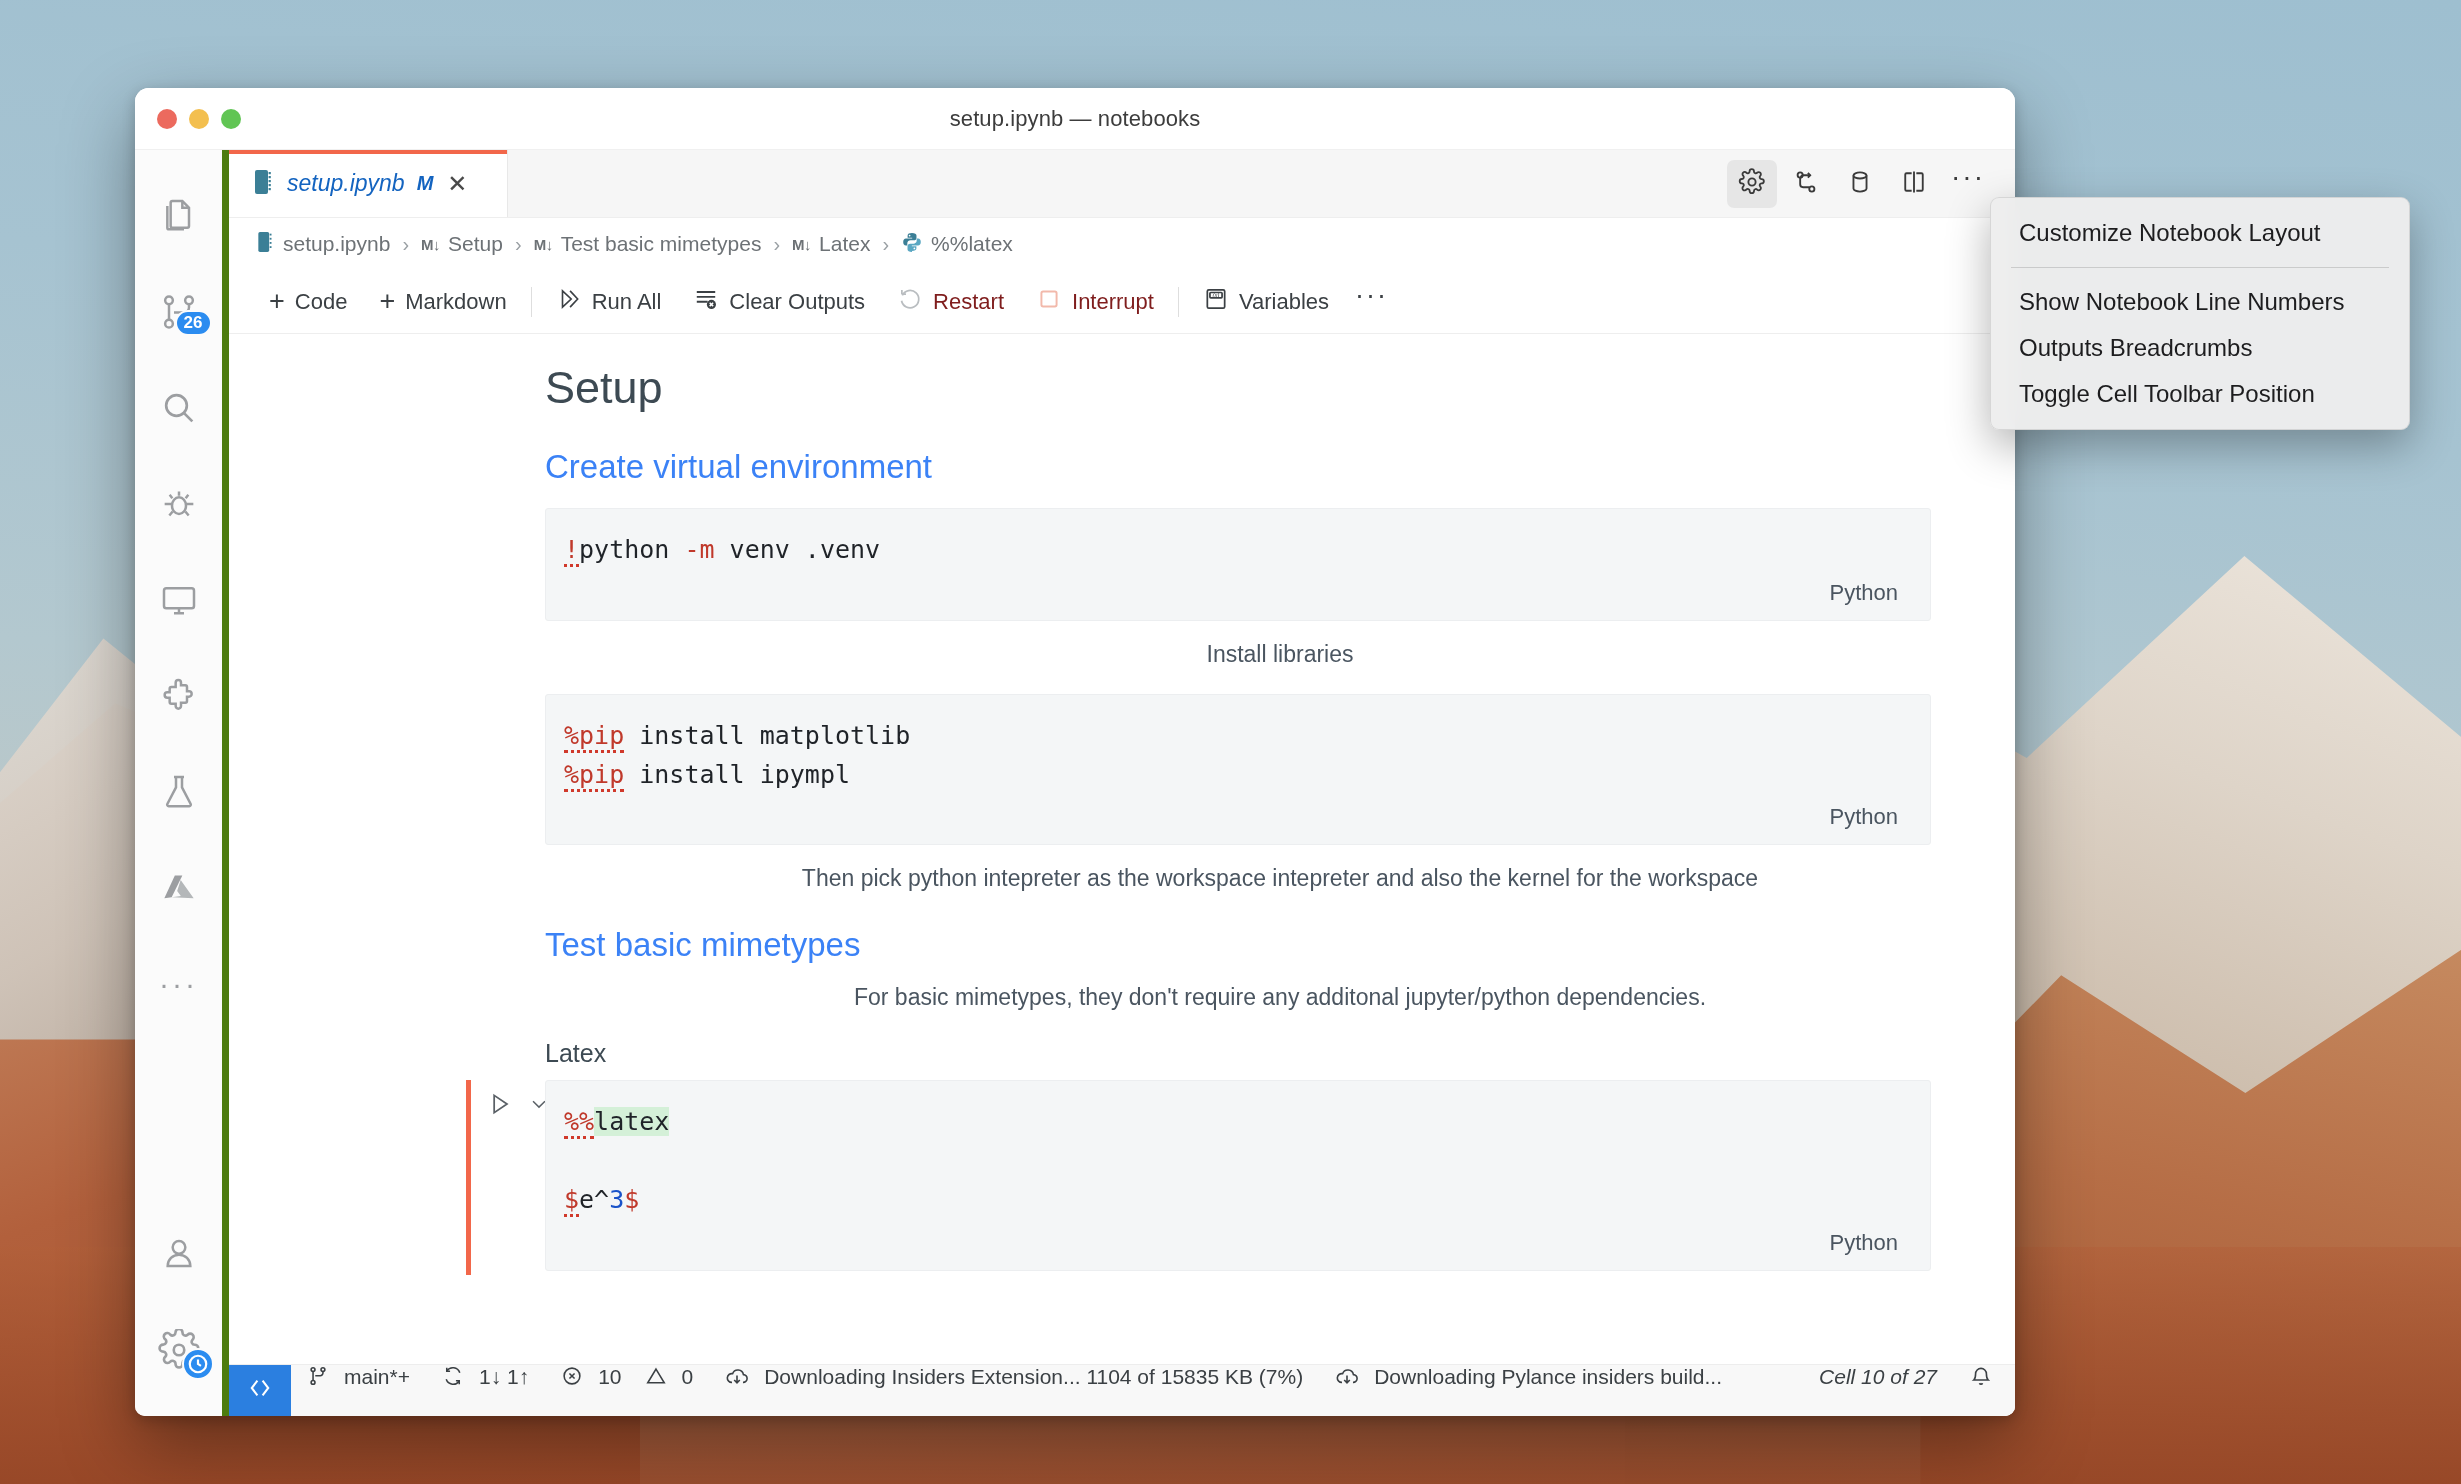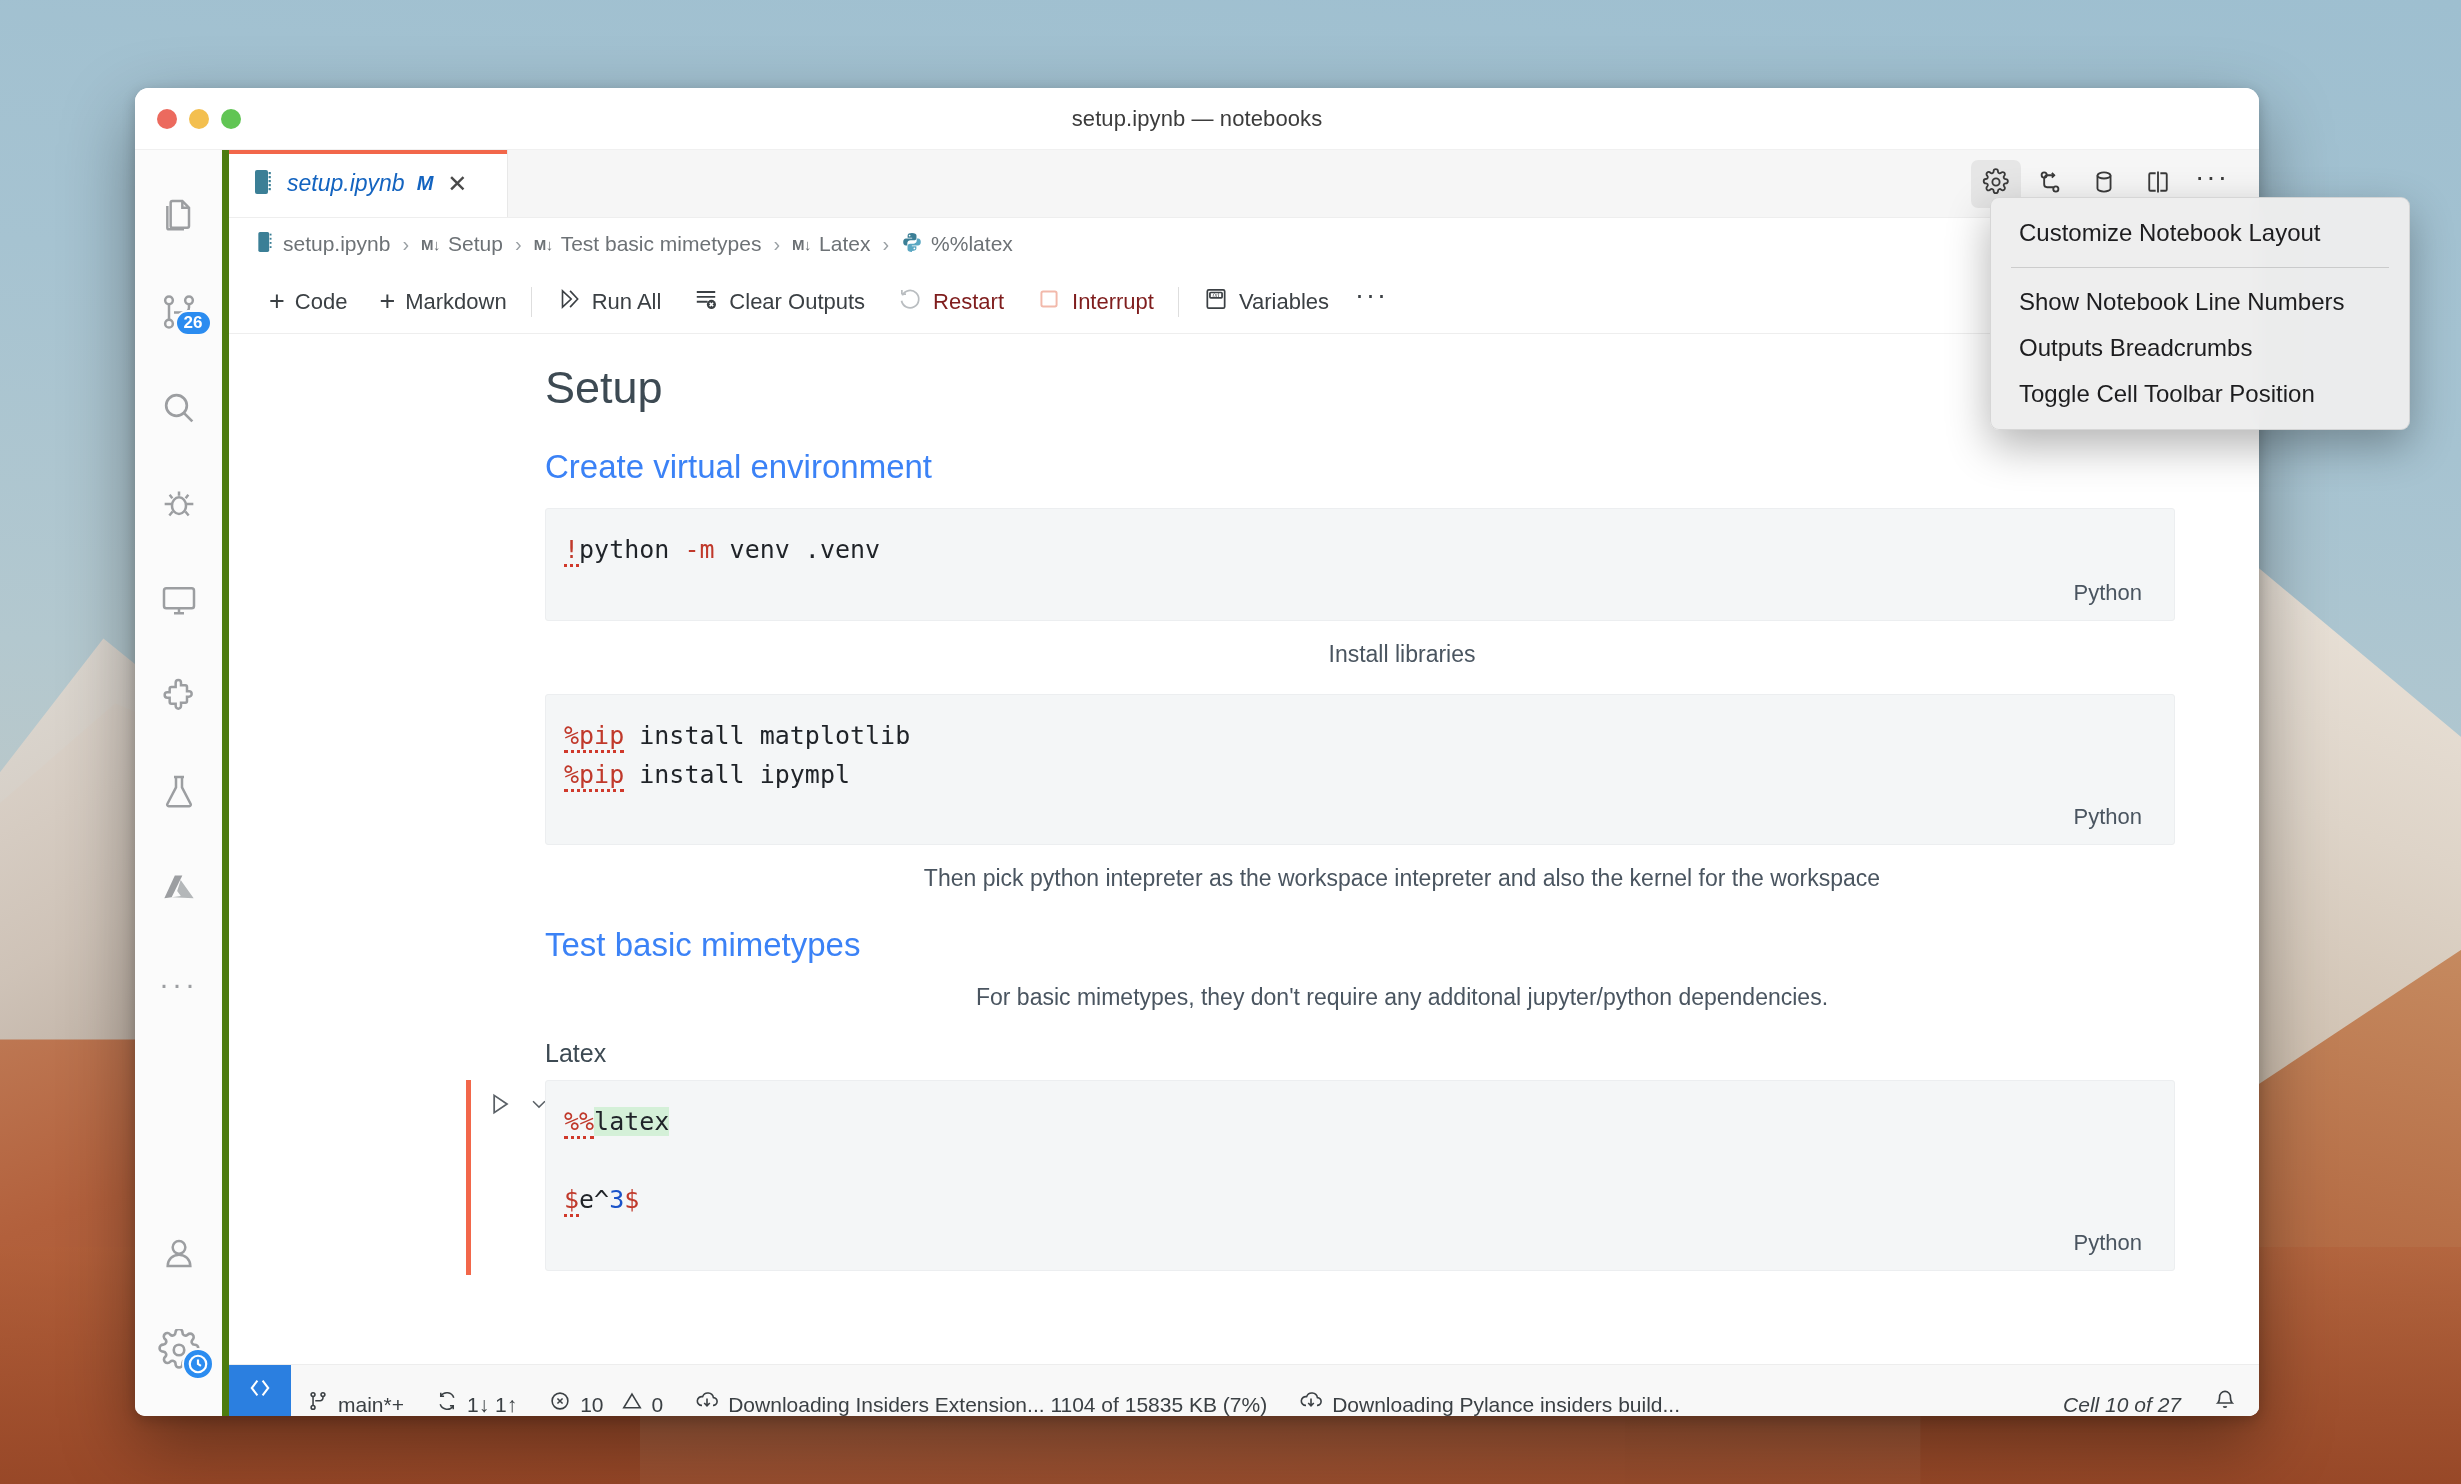--- a/index.html
+++ b/index.html
@@ -39,21 +39,21 @@
     opacity:.9;
   }
   .rock-bottom {
     position:absolute; left:0; bottom:0; width:100%; height:16%;
     background: linear-gradient(180deg, rgba(178,96,58,.55) 0%, rgba(150,70,38,.9) 100%);
   }
 
   
   #window {
     position:absolute;
-    left:135px; top:88px; width:2124px; height:1328px;
+    left:135px; top:88px; width:1880px; height:1328px;
     background:#ffffff;
     border-radius: 14px 14px 10px 10px;
     box-shadow: 0 28px 72px rgba(0,0,0,.38), 0 4px 14px rgba(0,0,0,.2);
     overflow:hidden;
     display:flex; flex-direction:column;
   }
 
   
   #titlebar {
     height:62px; background:#ffffff; flex:0 0 62px;
@@ -203,21 +203,21 @@
 
   
   #statusbar {
     height:52px; flex:0 0 52px; background:#f8f8f8; border-top:1px solid #ededed;
     display:flex; align-items:center; font-size:21px; color:#3b4044;
   }
   .sb-remote {
     background:#2b7fe0; color:#fff; height:52px; width:62px;
     display:flex; align-items:center; justify-content:center;
   }
-  .sb-item { display:flex; align-items:flex-end; gap:9px; padding:0 16px; height:52px; white-space:nowrap; }
+  .sb-item { display:flex; align-items:flex-start; gap:15px; padding:0 16px; height:52px; white-space:nowrap; }
   .sb-right { margin-left:auto; display:flex; align-items:center;font-style:italic; }
 </style>
 </head>
 <body>
 
 <div id="wallpaper">
   <div class="sky"></div>
   <div class="rock-right"></div>
   <div class="rock-right2"></div>
   <div class="rock-left"></div>

